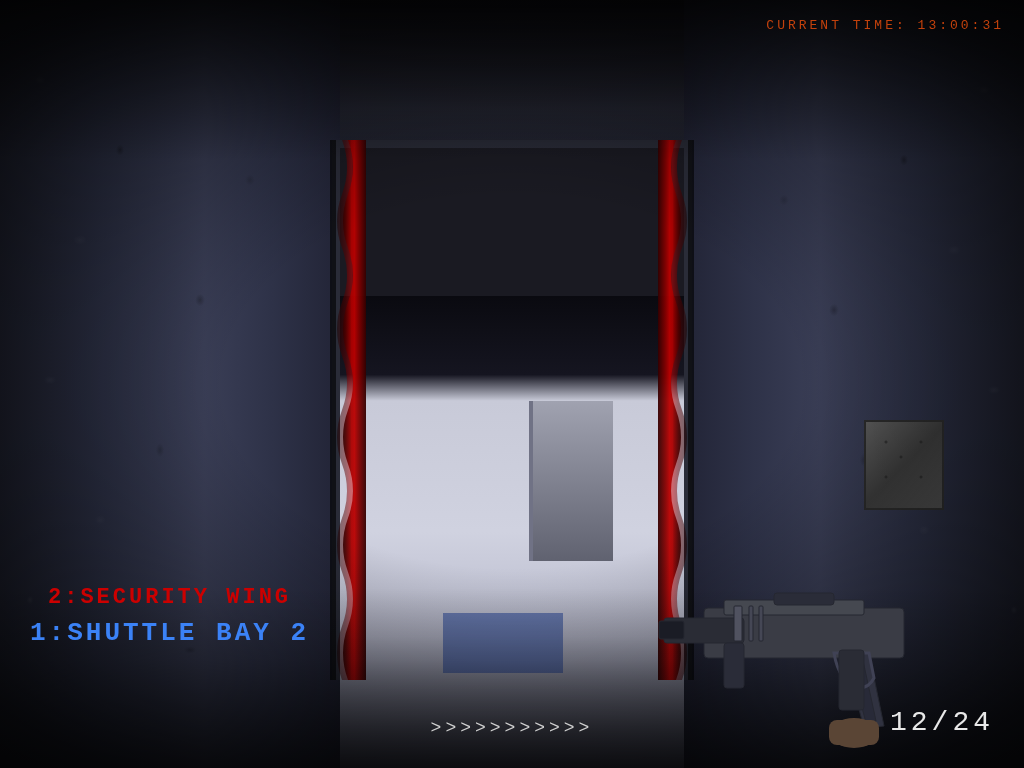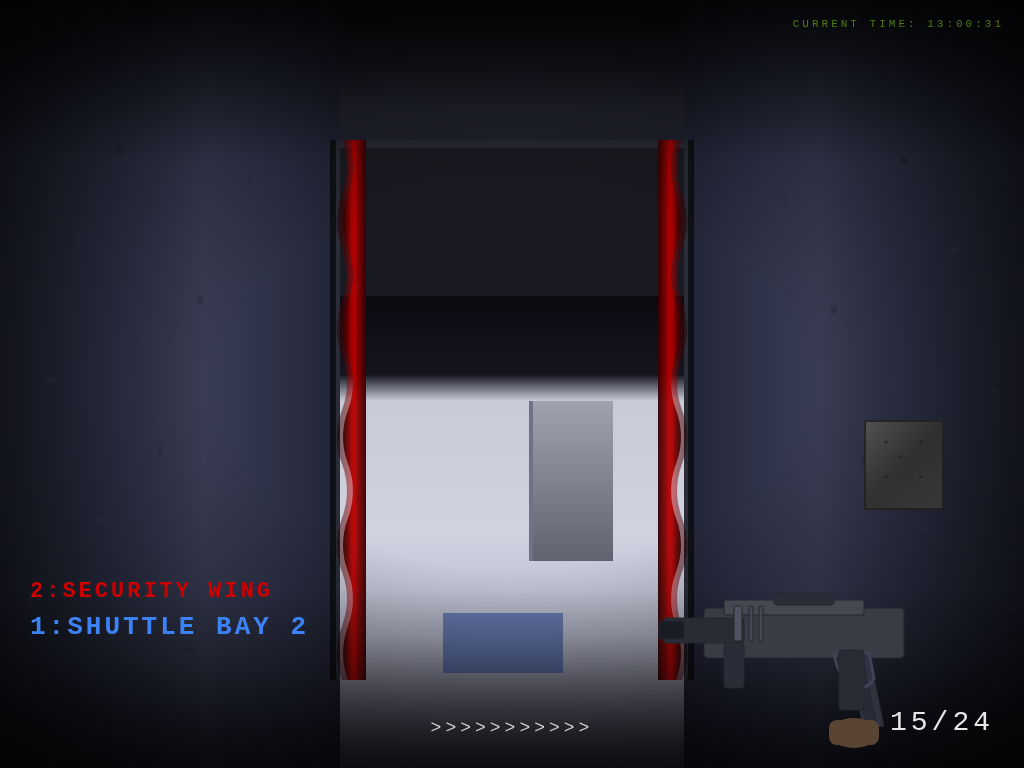--- a/index.html
+++ b/index.html
@@ -194,34 +194,35 @@
         radial-gradient(circle 3px at 15px 50px, #222 0%, transparent 70%),
         radial-gradient(circle 3px at 50px 50px, #222 0%, transparent 70%),
         radial-gradient(circle 3px at 30px 30px, #222 0%, transparent 70%);
     }
 
     
     .hud-time {
       position: absolute;
       top: 18px;
       right: 20px;
-      color: #4d7c0f;
-      font-size: 11px;
+      color: #c2410c;
+      font-size: 13px;
       letter-spacing: 3px;
       font-family: 'Courier New', Courier, monospace;
       text-transform: uppercase;
       z-index: 20;
     }
 
     
     .hud-location {
       position: absolute;
-      bottom: 126px;
+      bottom: 120px;
       left: 30px;
       z-index: 20;
+      text-align: center;
     }
 
     .location-line1 {
       color: #cc0000;
       font-size: 22px;
       letter-spacing: 3px;
       font-family: 'Courier New', Courier, monospace;
       text-transform: uppercase;
       margin-bottom: 8px;
       font-weight: bold;
@@ -399,15 +400,15 @@
     <span>CURRENT TIME: 13:00:31</span>
   </div>
 
   <div class="hud-location">
     <div class="location-line1">2:SECURITY WING</div>
     <div class="location-line2">1:SHUTTLE BAY 2</div>
   </div>
 
   <div class="hud-arrows">&gt;&gt;&gt;&gt;&gt;&gt;&gt;&gt;&gt;&gt;&gt;</div>
 
-  <div class="hud-counter">15/24</div>
+  <div class="hud-counter">12/24</div>
 
 </div>
 
 </body></html>

